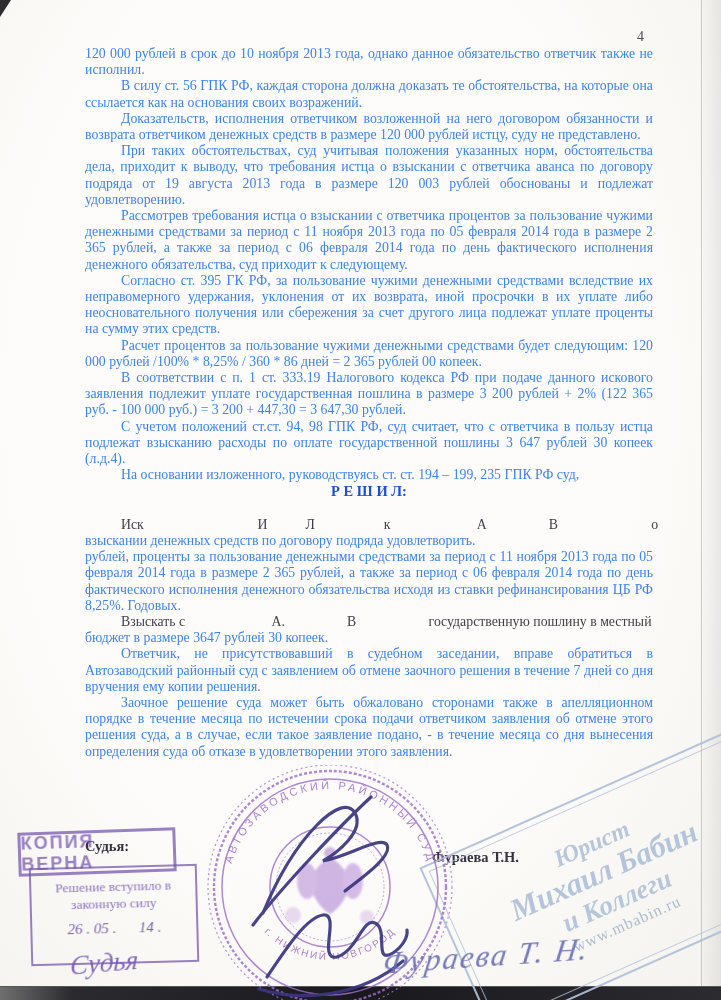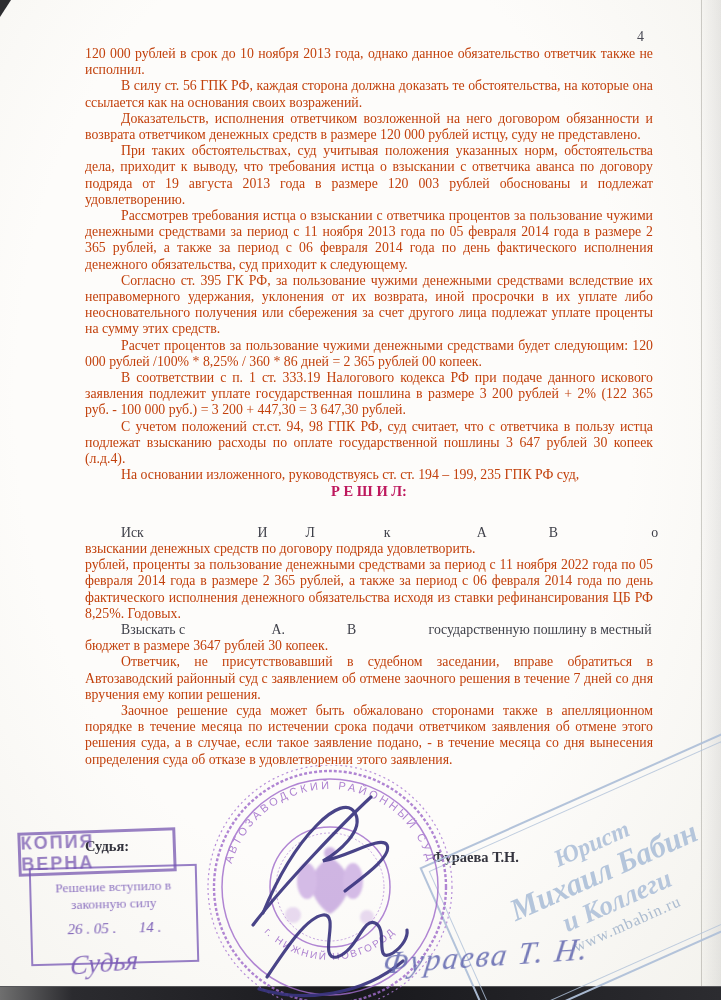--- a/index.html
+++ b/index.html
@@ -8,33 +8,33 @@
     background:radial-gradient(ellipse at 45% 40%, #fdfcfa 55%, #f3f2ed 100%);
     font-family:"Liberation Serif", serif;
     color:#3f4049;
   }
   .doc{
     position:absolute;left:0;top:0;right:0;
     padding:46px 68px 0 85px;
   }
   .para{
     margin:0;font-size:13.8px;line-height:16.2px;text-align:justify;
-    text-indent:36px;color:#c2410c;
+    text-indent:36px;color:#3b82f6;
   }
   .noindent{text-indent:0;}
   .cont{text-indent:0;}
   .pre{
     margin:0;font-size:13.8px;line-height:16.2px;white-space:pre;
     text-indent:36px;color:#3f4049;
   }
   .pre.flush{text-indent:0;}
-  .gap{margin-top:25px;}
+  .gap{margin-top:17px;}
   .reshil{
     margin:0;font-size:14.5px;line-height:16.2px;text-align:center;
-    font-weight:bold;color:#be185d;text-indent:0;
+    font-weight:bold;color:#1d4ed8;text-indent:0;
   }
   .pagenum{
     position:absolute;left:637px;top:29px;font-size:14px;color:#4a4a55;
   }
   .judge-label,.judge-name{
     position:absolute;font-size:14.5px;font-weight:bold;color:#34343e;
   }
   .judge-label{left:85px;top:838px;}
   .judge-name{left:432px;top:817px;margin-top:32px;}
 
@@ -132,21 +132,21 @@
   <p class="para">Согласно ст. 395 ГК РФ, за пользование чужими денежными средствами вследствие их неправомерного удержания, уклонения от их возврата, иной просрочки в их уплате либо неосновательного получения или сбережения за счет другого лица подлежат уплате проценты на сумму этих средств.</p>
   <p class="para">Расчет процентов за пользование чужими денежными средствами будет следующим: 120 000 рублей /100% * 8,25% / 360 * 86 дней = 2 365 рублей 00 копеек.</p>
   <p class="para">В соответствии с п. 1 ст. 333.19 Налогового кодекса РФ при подаче данного искового заявления подлежит уплате государственная пошлина в размере 3 200 рублей + 2% (122 365 руб. - 100 000 руб.) = 3 200 + 447,30 = 3 647,30 рублей.</p>
   <p class="para">С учетом положений ст.ст. 94,  98 ГПК РФ, суд считает, что с  ответчика в пользу истца подлежат взысканию расходы по оплате государственной пошлины 3 647 рублей 30 копеек (л.д.4).</p>
   <p class="para">На основании изложенного, руководствуясь ст. ст. 194 – 199, 235  ГПК РФ суд,</p>
 
   <p class="reshil">Р Е Ш И Л:</p>
 
   <p class="pre gap">Иск                                 И           Л                    к                         А                  В                           о</p>
   <p class="para cont">взыскании денежных средств по договору подряда удовлетворить.</p>
-  <p class="para cont">рублей, проценты за пользование денежными средствами за период с 11 ноября 2022 года по 05 февраля 2014 года в размере 2 365 рублей, а также за период с 06 февраля 2014 года по день фактического исполнения денежного обязательства исходя из ставки рефинансирования ЦБ РФ 8,25%. Годовых.</p>
+  <p class="para cont">рублей, проценты за пользование денежными средствами за период с 11 ноября 2013 года по 05 февраля 2014 года в размере 2 365 рублей, а также за период с 06 февраля 2014 года по день фактического исполнения денежного обязательства исходя из ставки рефинансирования ЦБ РФ 8,25%. Годовых.</p>
   <p class="pre">Взыскать с                         А.                  В                     государственную пошлину в местный</p>
   <p class="para cont">бюджет в размере 3647 рублей 30 копеек.</p>
   <p class="para">Ответчик, не присутствовавший в судебном заседании, вправе обратиться в Автозаводский районный суд с заявлением об отмене заочного решения в течение 7 дней со дня вручения ему копии решения.</p>
   <p class="para">Заочное решение суда может быть обжаловано сторонами также в апелляционном порядке в течение месяца по истечении срока подачи ответчиком заявления об отмене этого решения суда, а в случае, если такое заявление подано, - в течение месяца со дня вынесения определения суда об отказе в удовлетворении этого заявления.</p>
 </main>
 
 <div class="judge-label">Судья:</div>
 <div class="judge-name">Фураева Т.Н.</div>
 
 <div class="watermark">

